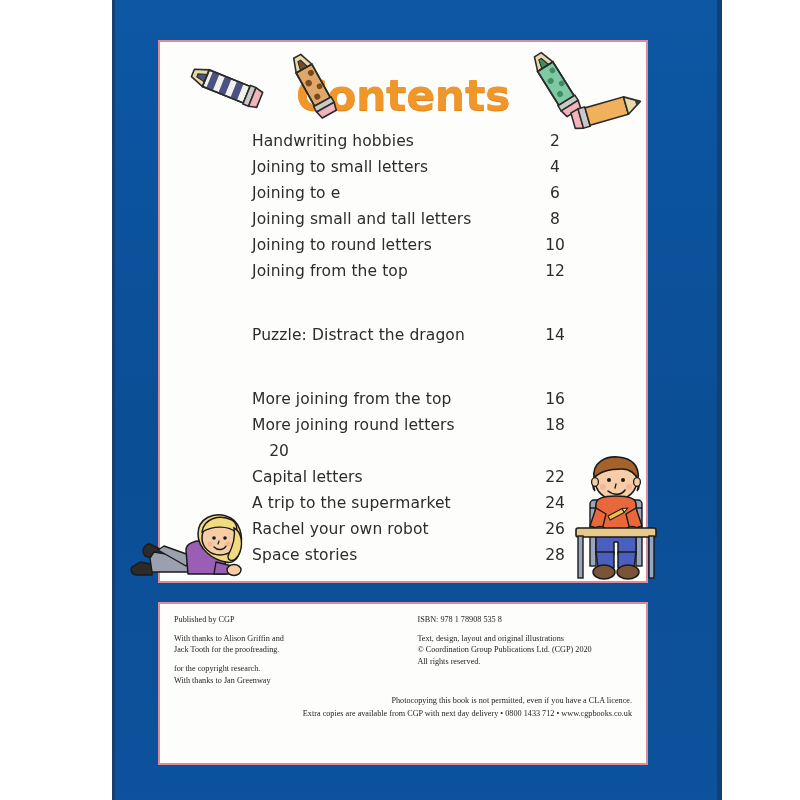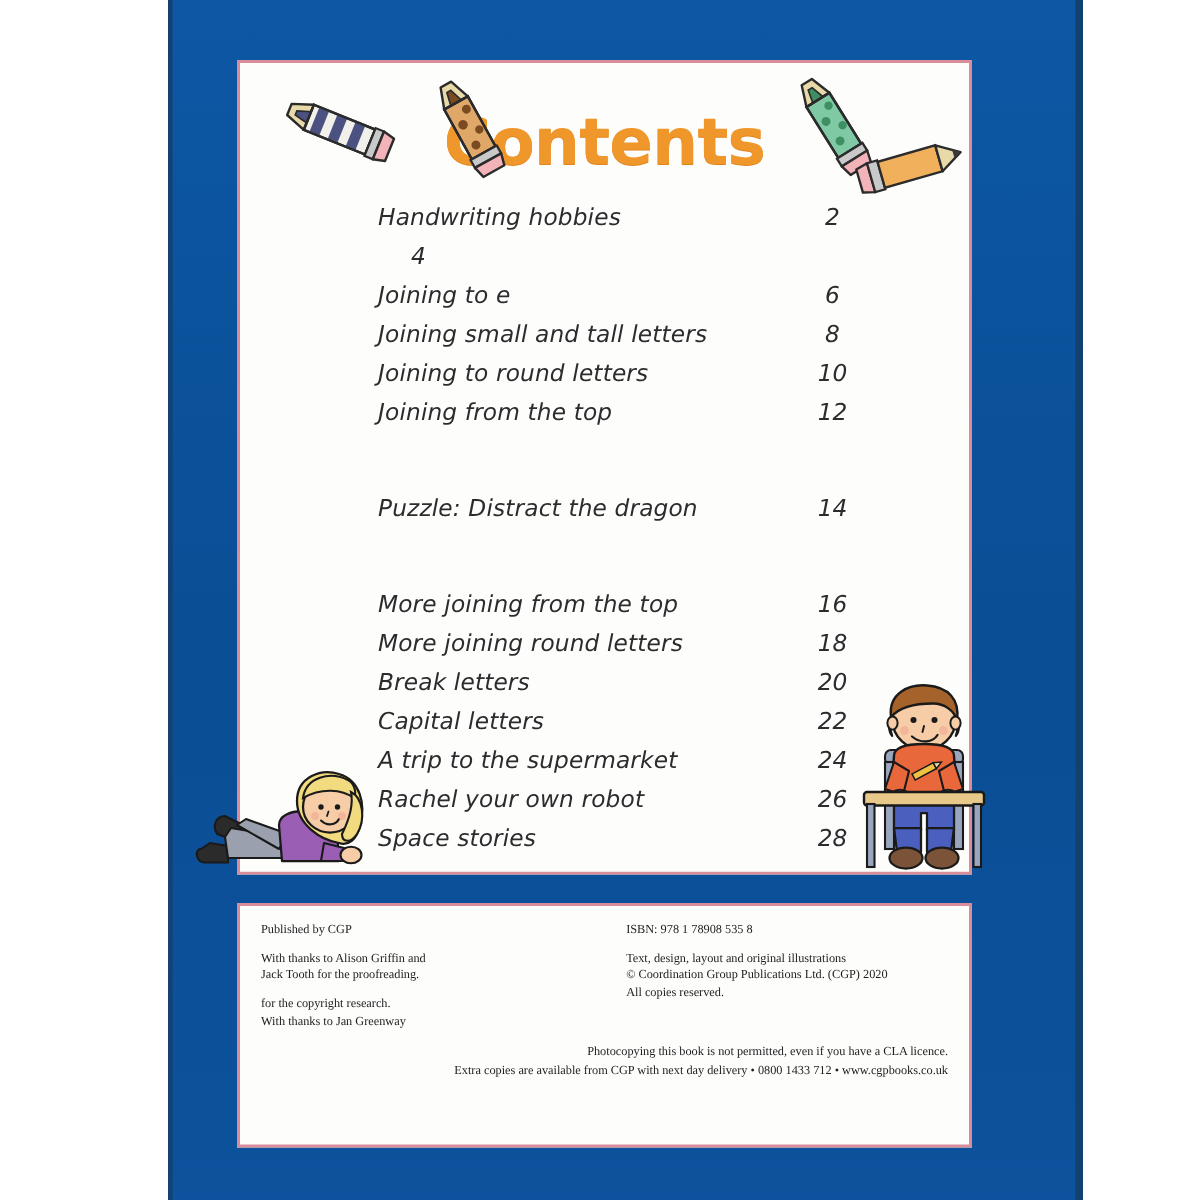--- a/index.html
+++ b/index.html
@@ -30,21 +30,21 @@
   .title{
     position:absolute;left:0;right:0;top:28px;text-align:center;
     font-family:"DejaVu Sans", sans-serif;
     font-size:43px;font-weight:bold;color:#f0972c;
     letter-spacing:-0.5px;
     text-shadow:0 1px 0 #e3841a;
   }
 
   
   .toc{position:absolute;left:92px;top:86px;width:330px;}
-  .row{display:flex;align-items:flex-end;height:26px;font-style:italic;}
+  .row{display:flex;align-items:center;height:26px;}
   .row .label{
     flex:1;
     font-family:"DejaVu Sans", sans-serif;
     font-size:15.5px;color:#2c2c2e;letter-spacing:0.1px;
   }
   .row .pg{
     width:54px;text-align:center;
     font-family:"DejaVu Sans", sans-serif;
     font-size:15.5px;color:#2c2c2e;
   }
@@ -153,20 +153,21 @@
         </svg>
       </div>
 
       <div class="toc">
         <div>
           <div class="row">
             <span class="label">Handwriting hobbies</span>
             <span class="pg">2</span>
           </div>
           <div class="row">
+            <span class="label">Joining to small letters</span>
             <span class="pg">4</span>
           </div>
           <div class="row">
             <span class="label">Joining to e</span>
             <span class="pg">6</span>
           </div>
           <div class="row">
             <span class="label">Joining small and tall letters</span>
             <span class="pg">8</span>
           </div>
@@ -194,21 +195,20 @@
         <div>
           <div class="row">
             <span class="label">More joining from the top</span>
             <span class="pg">16</span>
           </div>
           <div class="row">
             <span class="label">More joining round letters</span>
             <span class="pg">18</span>
           </div>
           <div class="row">
-            <span class="label">Break letters</span>
             <span class="pg">20</span>
           </div>
           <div class="row">
             <span class="label">Capital letters</span>
             <span class="pg">22</span>
           </div>
           <div class="row">
             <span class="label">A trip to the supermarket</span>
             <span class="pg">24</span>
           </div>
@@ -326,21 +326,21 @@
         </div>
       </div>
 
       <div class="colo-col right">
         <div class="colo-block">
           <div>ISBN: 978 1 78908 535 8</div>
         </div>
         <div class="colo-block">
           <div>Text, design, layout and original illustrations</div>
           <div>© Coordination Group Publications Ltd. (CGP) 2020</div>
-          <div>All copies reserved.</div>
+          <div>All rights reserved.</div>
         </div>
       </div>
 
     </div>
 
     <div class="colo-foot">
       <div>Photocopying this book is not permitted, even if you have a CLA licence.</div>
       <div>Extra copies are available from CGP with next day delivery  •  0800 1433 712  •  www.cgpbooks.co.uk</div>
     </div>
   </div>

